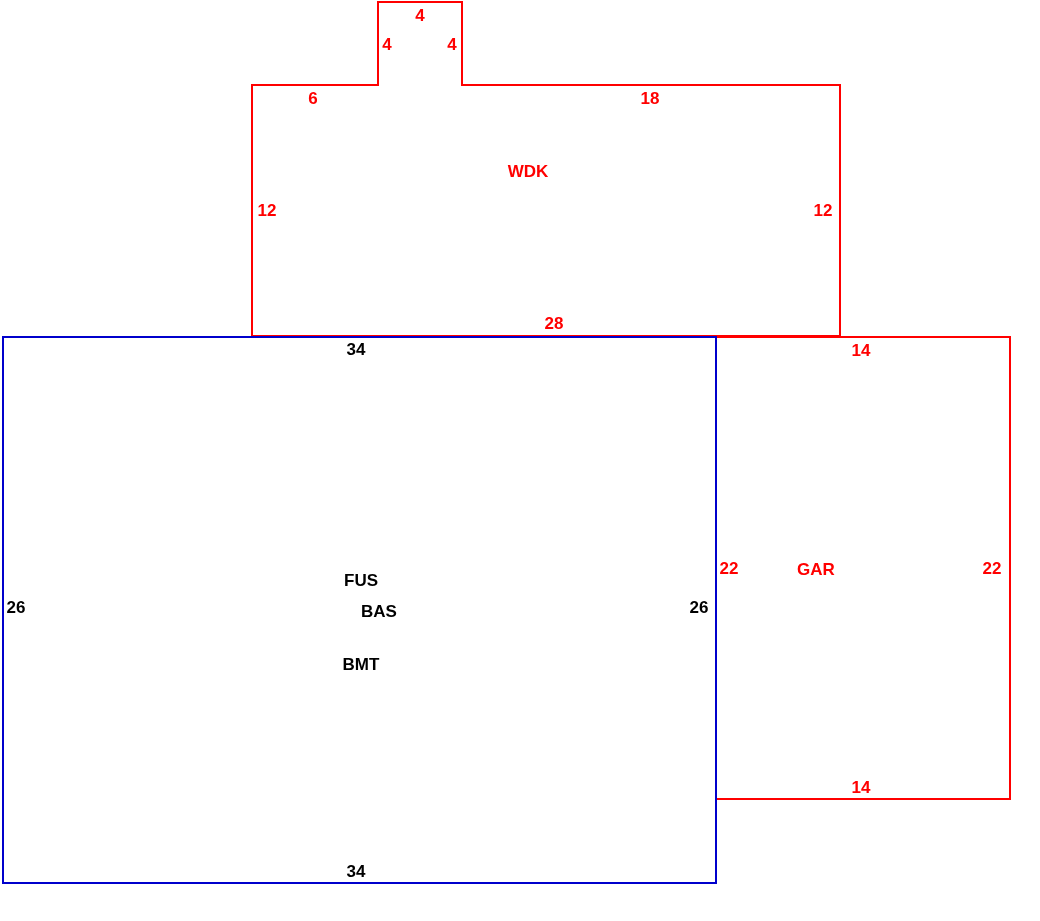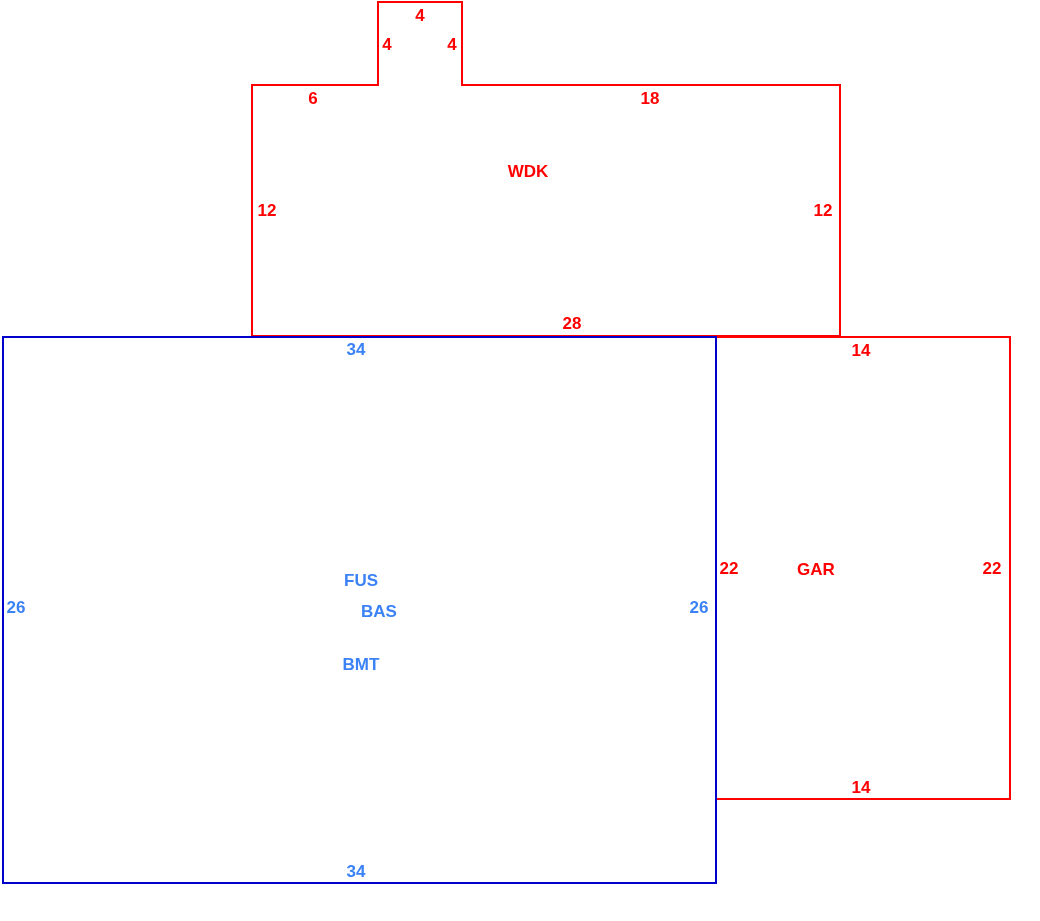--- a/index.html
+++ b/index.html
@@ -15,41 +15,41 @@
     .lbl {
       position: absolute;
       transform: translate(-50%, -50%);
       font-weight: bold;
       font-size: 17px;
       line-height: 1;
       white-space: nowrap;
       user-select: none;
     }
     .red  { color: #ff0000; }
-    .blue { color: #3b82f6; }
+    .blue { color: #000000; }
   </style>
 </head>
 <body>
 
 <div class="canvas">
 
   <svg width="1040" height="921">
     <polygon fill="none" stroke-width="1.4" shape-rendering="crispEdges" points="252,85 378,85 378,2 462,2 462,85 840,85 840,336 252,336" stroke="#ff0000"></polygon>
     <polygon fill="none" stroke-width="1.4" shape-rendering="crispEdges" points="716,337 1010,337 1010,799 716,799" stroke="#ff0000"></polygon>
     <polygon fill="none" stroke-width="1.4" shape-rendering="crispEdges" points="3,337 716,337 716,883 3,883" stroke="#0000cc"></polygon>
   </svg>
 
   <span class="lbl red" style="left:420px; top:15px">4</span>
   <span class="lbl red" style="left:387px; top:44px">4</span>
   <span class="lbl red" style="left:452px; top:44px">4</span>
   <span class="lbl red" style="left:313px; top:98px">6</span>
   <span class="lbl red" style="left:650px; top:98px">18</span>
   <span class="lbl red" style="left:267px; top:210px">12</span>
   <span class="lbl red" style="left:823px; top:210px">12</span>
-  <span class="lbl red" style="left:572px; top:323px">28</span>
+  <span class="lbl red" style="left:554px; top:323px">28</span>
   <span class="lbl red" style="left:528px; top:171px">WDK</span>
 
   <span class="lbl red" style="left:861px; top:350px">14</span>
   <span class="lbl red" style="left:729px; top:568px">22</span>
   <span class="lbl red" style="left:992px; top:568px">22</span>
   <span class="lbl red" style="left:861px; top:787px">14</span>
   <span class="lbl red" style="left:816px; top:569px">GAR</span>
 
   <span class="lbl blue" style="left:356px; top:349px">34</span>
   <span class="lbl blue" style="left:16px;  top:607px">26</span>

